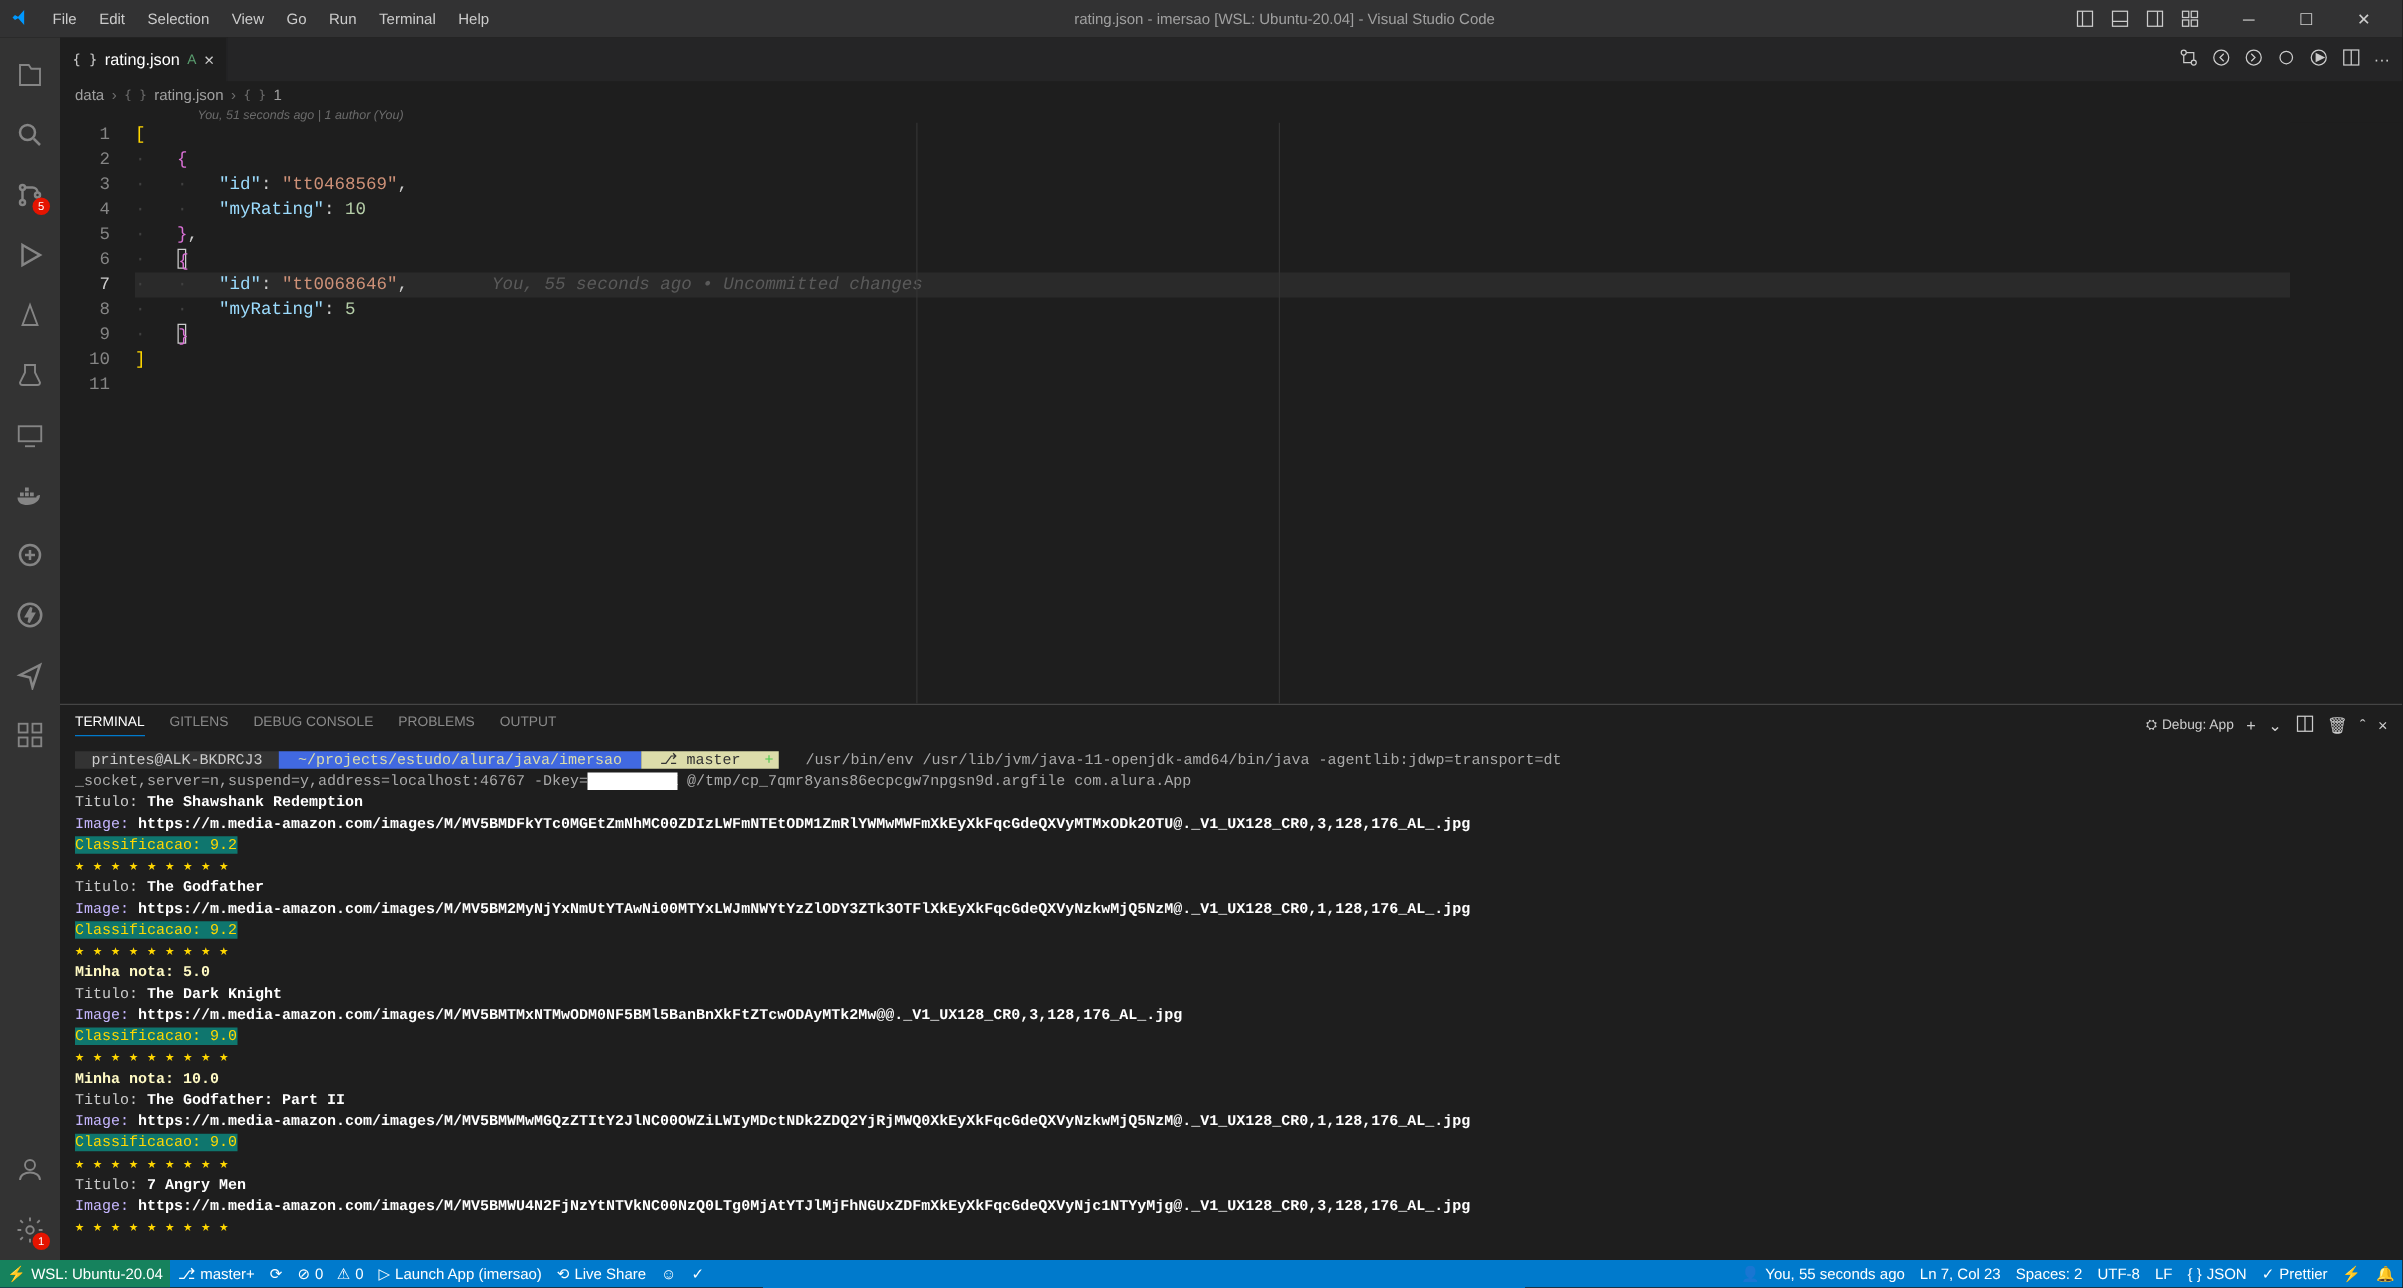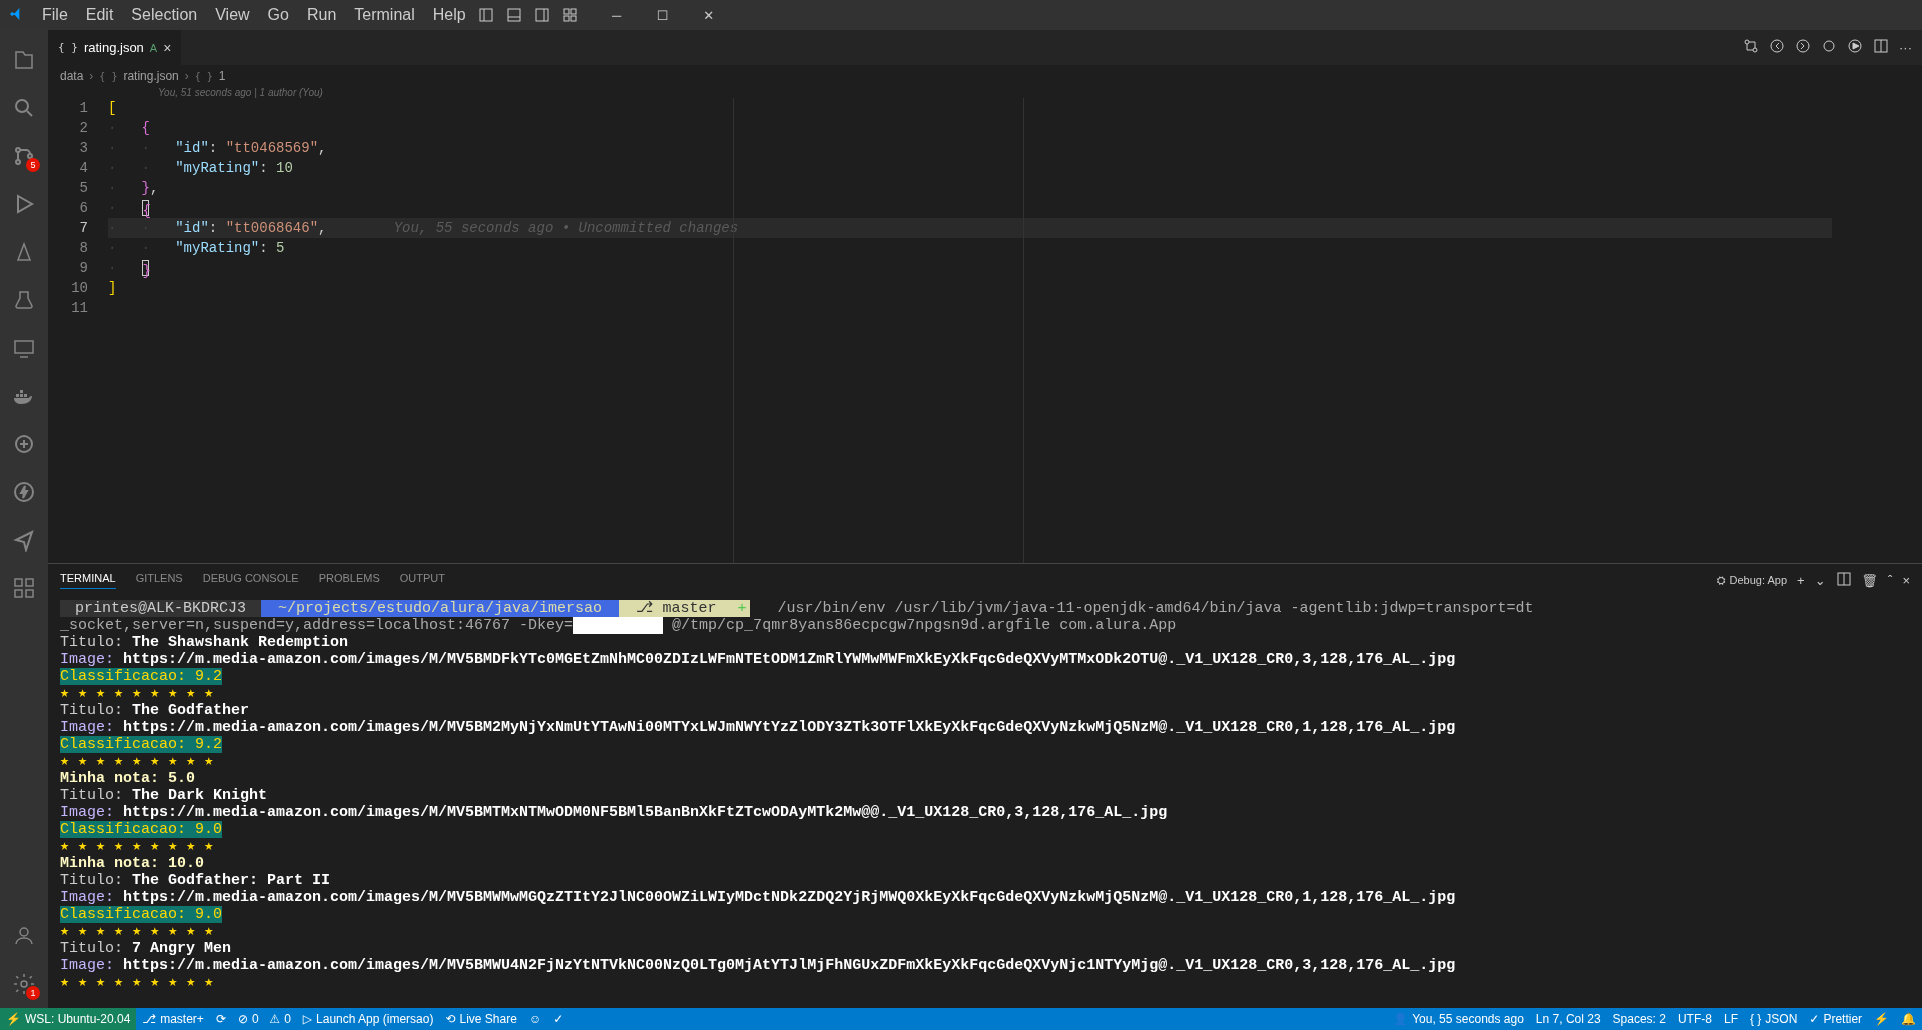--- a/index.html
+++ b/index.html
@@ -17,21 +17,21 @@
 .titlebar {
   height: 30px;
   background: #323233;
   display: flex;
   align-items: center;
   padding: 0 8px;
   color: #cccccc;
 }
 .titlebar .logo { width: 18px; height: 18px; margin-right: 8px; }
 .menubar { display: flex; gap: 2px; }
-.menubar-item { padding: 4px 8px; cursor: pointer; font-size: 16px; }
+.menubar-item { padding: 4px 8px; cursor: pointer; font-size: 12px; }
 .title-text { flex: 1; text-align: center; font-size: 12px; color: #a0a0a0; }
 .title-controls { display: flex; gap: 4px; align-items: center; }
 .title-controls .icon-btn { width: 24px; height: 22px; display: flex; align-items: center; justify-content: center; cursor: pointer; }
 .window-controls { display: flex; margin-left: 12px; }
 .window-controls .wc { width: 46px; height: 30px; display: flex; align-items: center; justify-content: center; cursor: pointer; }
 
 .main-area { flex: 1; display: flex; overflow: hidden; }
 .activity-bar {
   width: 48px;
   background: #333333;
@@ -159,21 +159,21 @@
   gap: 20px;
 }
 .panel-tabs .ptab { font-size: 11px; color: #8a8a8a; cursor: pointer; padding-bottom: 4px; }
 .panel-tabs .ptab.active { color: #ffffff; border-bottom: 1px solid #007acc; }
 .panel-tabs .panel-right { margin-left: auto; display: flex; align-items: center; gap: 10px; }
 .panel-tabs .debug-label { font-size: 11px; color: #cccccc; display: flex; align-items: center; gap: 4px; }
 
 .terminal {
   flex: 1;
   font-family: 'Consolas', 'Courier New', monospace;
-  font-size: 15px;
+  font-size: 12px;
   line-height: 17px;
   overflow-y: auto;
   padding: 4px 12px;
   color: #cccccc;
 }
 .terminal .tline { white-space: pre-wrap; word-break: break-all; }
 .seg-user { background: #333333; color: #cccccc; padding: 0 6px; }
 .seg-path { background: #4169e1; color: #dcdcaa; padding: 0 8px; }
 .seg-branch { background: #dcdcaa; color: #333333; padding: 0 8px; }
 .seg-plus { color: #4ec94e; background: #dcdcaa; padding: 0 4px; }
@@ -214,20 +214,21 @@
   <div class="menubar">
     <div class="menubar-item">File</div>
     <div class="menubar-item">Edit</div>
     <div class="menubar-item">Selection</div>
     <div class="menubar-item">View</div>
     <div class="menubar-item">Go</div>
     <div class="menubar-item">Run</div>
     <div class="menubar-item">Terminal</div>
     <div class="menubar-item">Help</div>
   </div>
+  <div class="title-text">rating.json - imersao [WSL: Ubuntu-20.04] - Visual Studio Code</div>
   <div class="title-controls">
     <span class="icon-btn">
         <svg viewBox="0 0 16 16" stroke="#ccc" fill="none">
           <rect x="2" y="2" width="12" height="12"></rect>
           <line x1="6" y1="2" x2="6" y2="14"></line>
         </svg>
       </span>
     <span class="icon-btn">
         <svg viewBox="0 0 16 16" stroke="#ccc" fill="none">
           <rect x="2" y="2" width="12" height="12"></rect>

